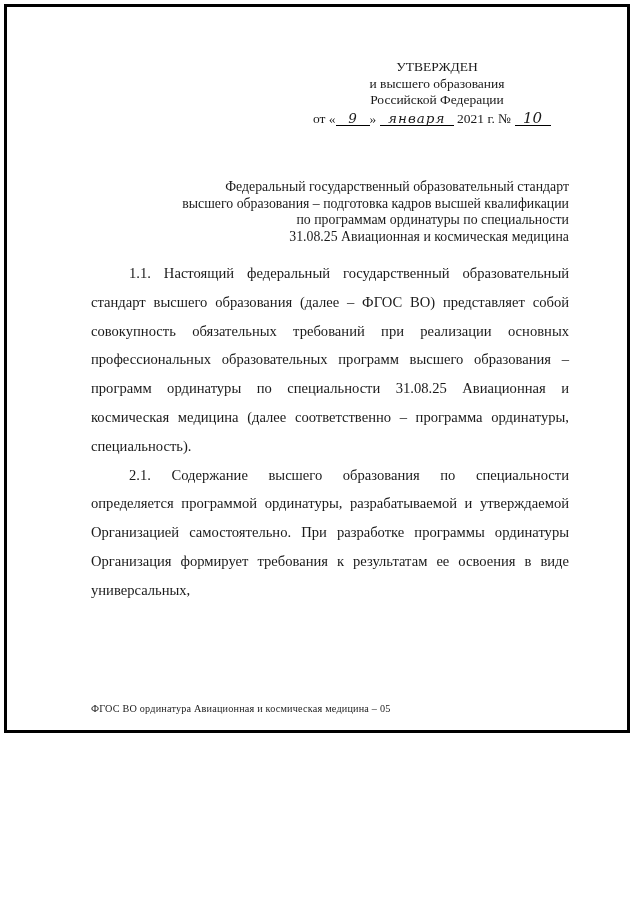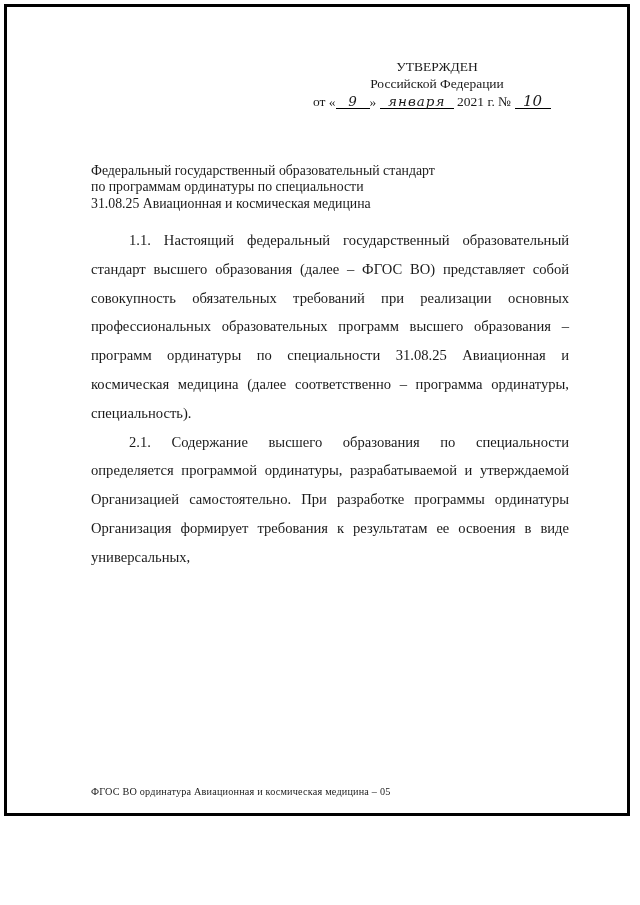--- a/index.html
+++ b/index.html
@@ -7,21 +7,21 @@
     padding: 0;
     background: #ffffff;
     width: 640px;
     height: 905px;
     font-family: "Liberation Serif", "DejaVu Serif", serif;
     color: #1a1a1a;
   }
   .scan-frame {
     position: absolute;
     top: 4px; left: 4px;
-    width: 626px; height: 812px;
+    width: 626px; height: 729px;
     border: 3px solid #000;
     background: #ffffff;
     box-sizing: border-box;
     overflow: hidden;
   }
   .content {
     position: relative;
     padding: 52px 58px 0 84px;
     box-sizing: border-box;
     height: 100%;
@@ -47,21 +47,21 @@
     border-bottom: 1px solid #000;
     text-align: center;
     line-height: 14px;
   }
   .hw-day { width: 34px; }
   .hw-month { width: 74px; letter-spacing: 1px; }
   .hw-number { width: 36px; font-size: 15px; }
   
   .doc-title {
     margin-top: 52px;
-    text-align: left;
+    text-align: right;
     font-size: 13.8px;
     line-height: 16.5px;
   }
   
   .section-heading {
     margin-top: 46px;
     text-align: center;
     font-size: 14.2px;
   }
   
@@ -86,28 +86,30 @@
   }
 </style>
 </head>
 <body>
 
 <div class="scan-frame">
   <div class="content">
 
     <div class="approval">
       <div>УТВЕРЖДЕН</div>
+      <div>и высшего образования</div>
       <div>Российской Федерации</div>
       <div class="date-line">
         <span>от «</span><span class="handwritten hw-day">9</span><span>»</span> <span class="handwritten hw-month">января</span> <span>2021 г. №</span> <span class="handwritten hw-number">10</span>
       </div>
     </div>
 
     <div class="doc-title">
       <div>Федеральный государственный образовательный стандарт</div>
+      <div>высшего образования – подготовка кадров высшей квалификации</div>
       <div>по программам ординатуры по специальности</div>
       <div>31.08.25 Авиационная и космическая медицина</div>
     </div>
 
 
     <div class="body-text">
       <p>1.1. Настоящий федеральный государственный образовательный стандарт высшего образования (далее – ФГОС ВО) представляет собой совокупность обязательных требований при реализации основных профессиональных образовательных программ высшего образования – программ ординатуры по специальности 31.08.25 Авиационная и космическая медицина (далее соответственно – программа ординатуры, специальность).</p>
       <p>2.1. Содержание высшего образования по специальности определяется программой ординатуры, разрабатываемой и утверждаемой Организацией самостоятельно. При разработке программы ординатуры Организация формирует требования к результатам ее освоения в виде универсальных,</p>
     </div>
 

